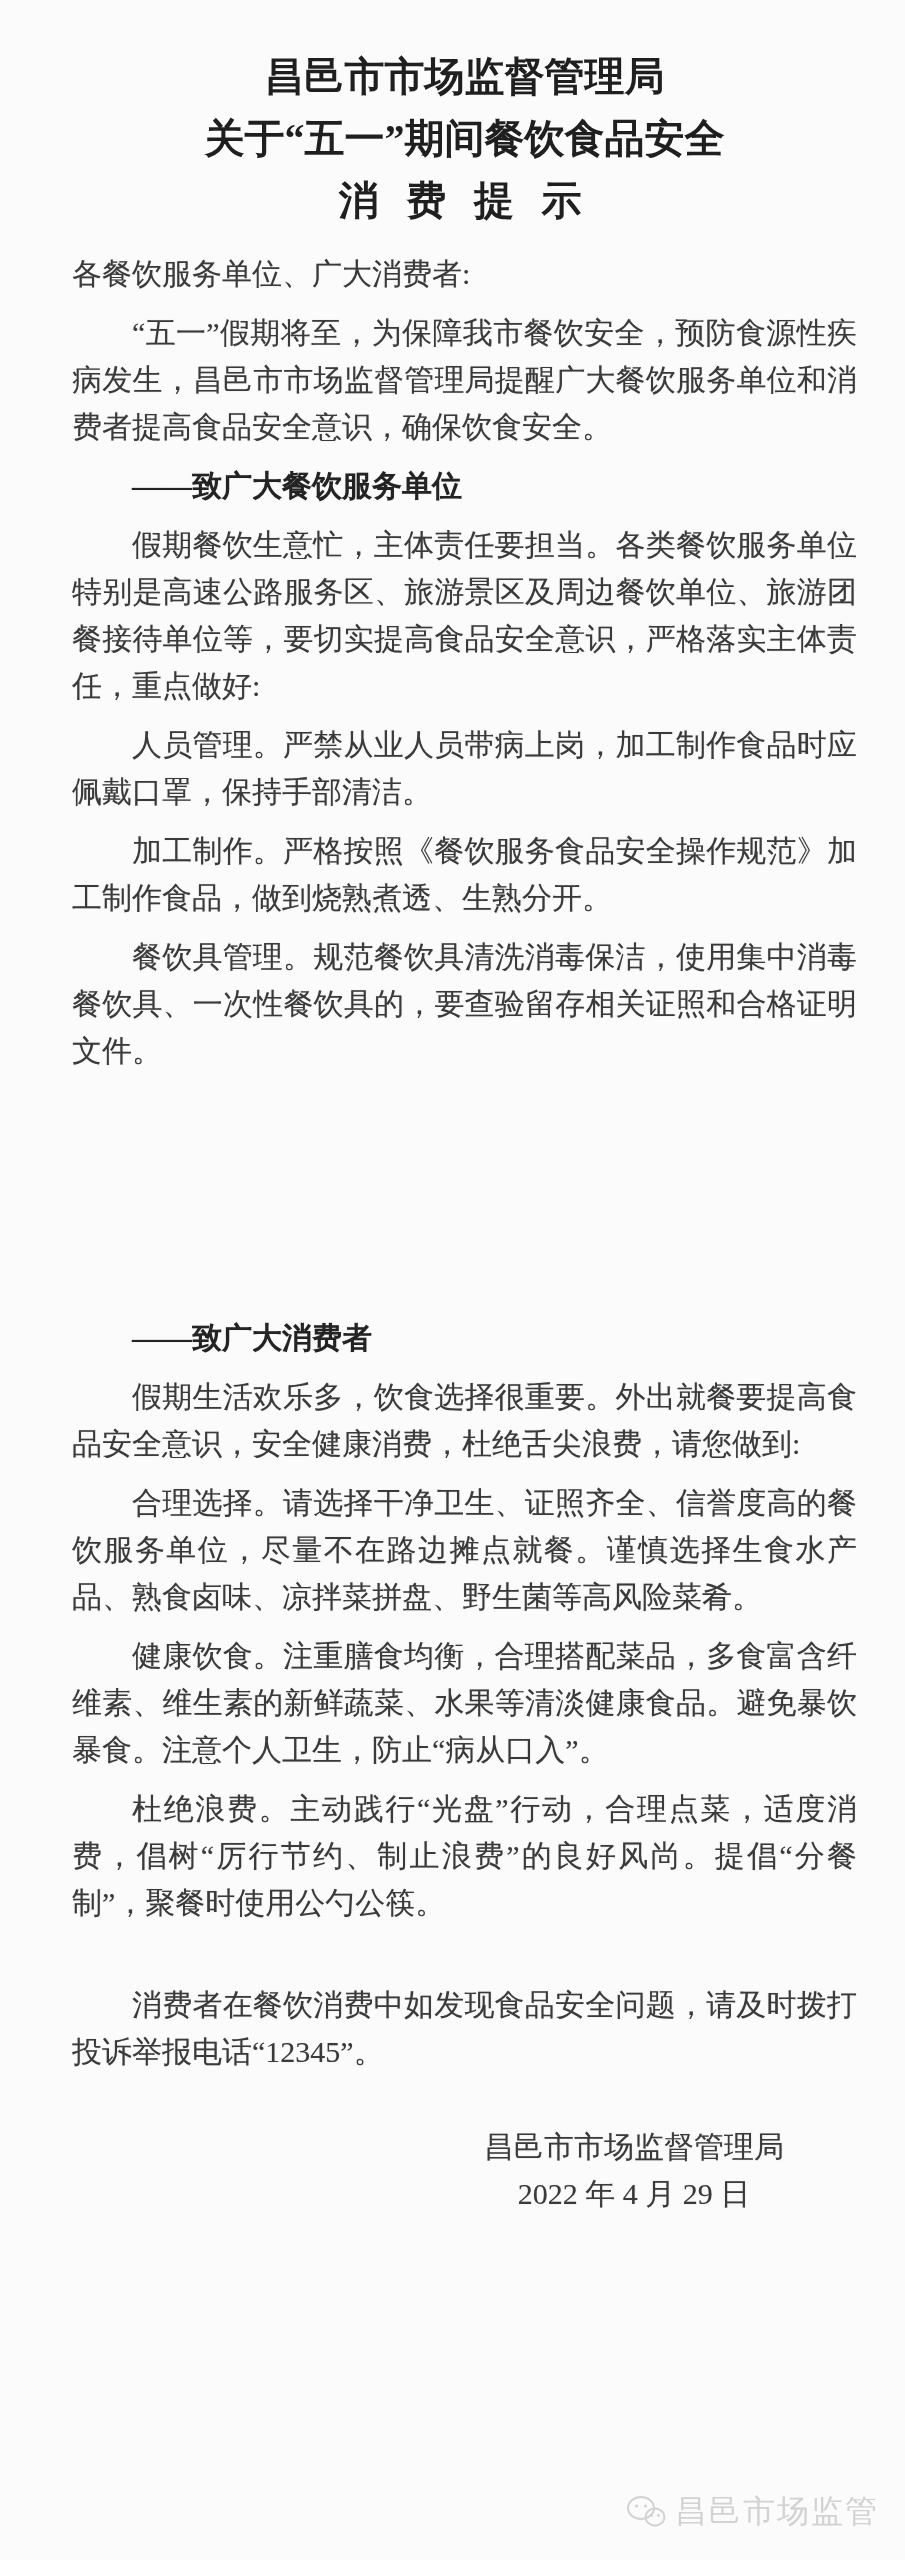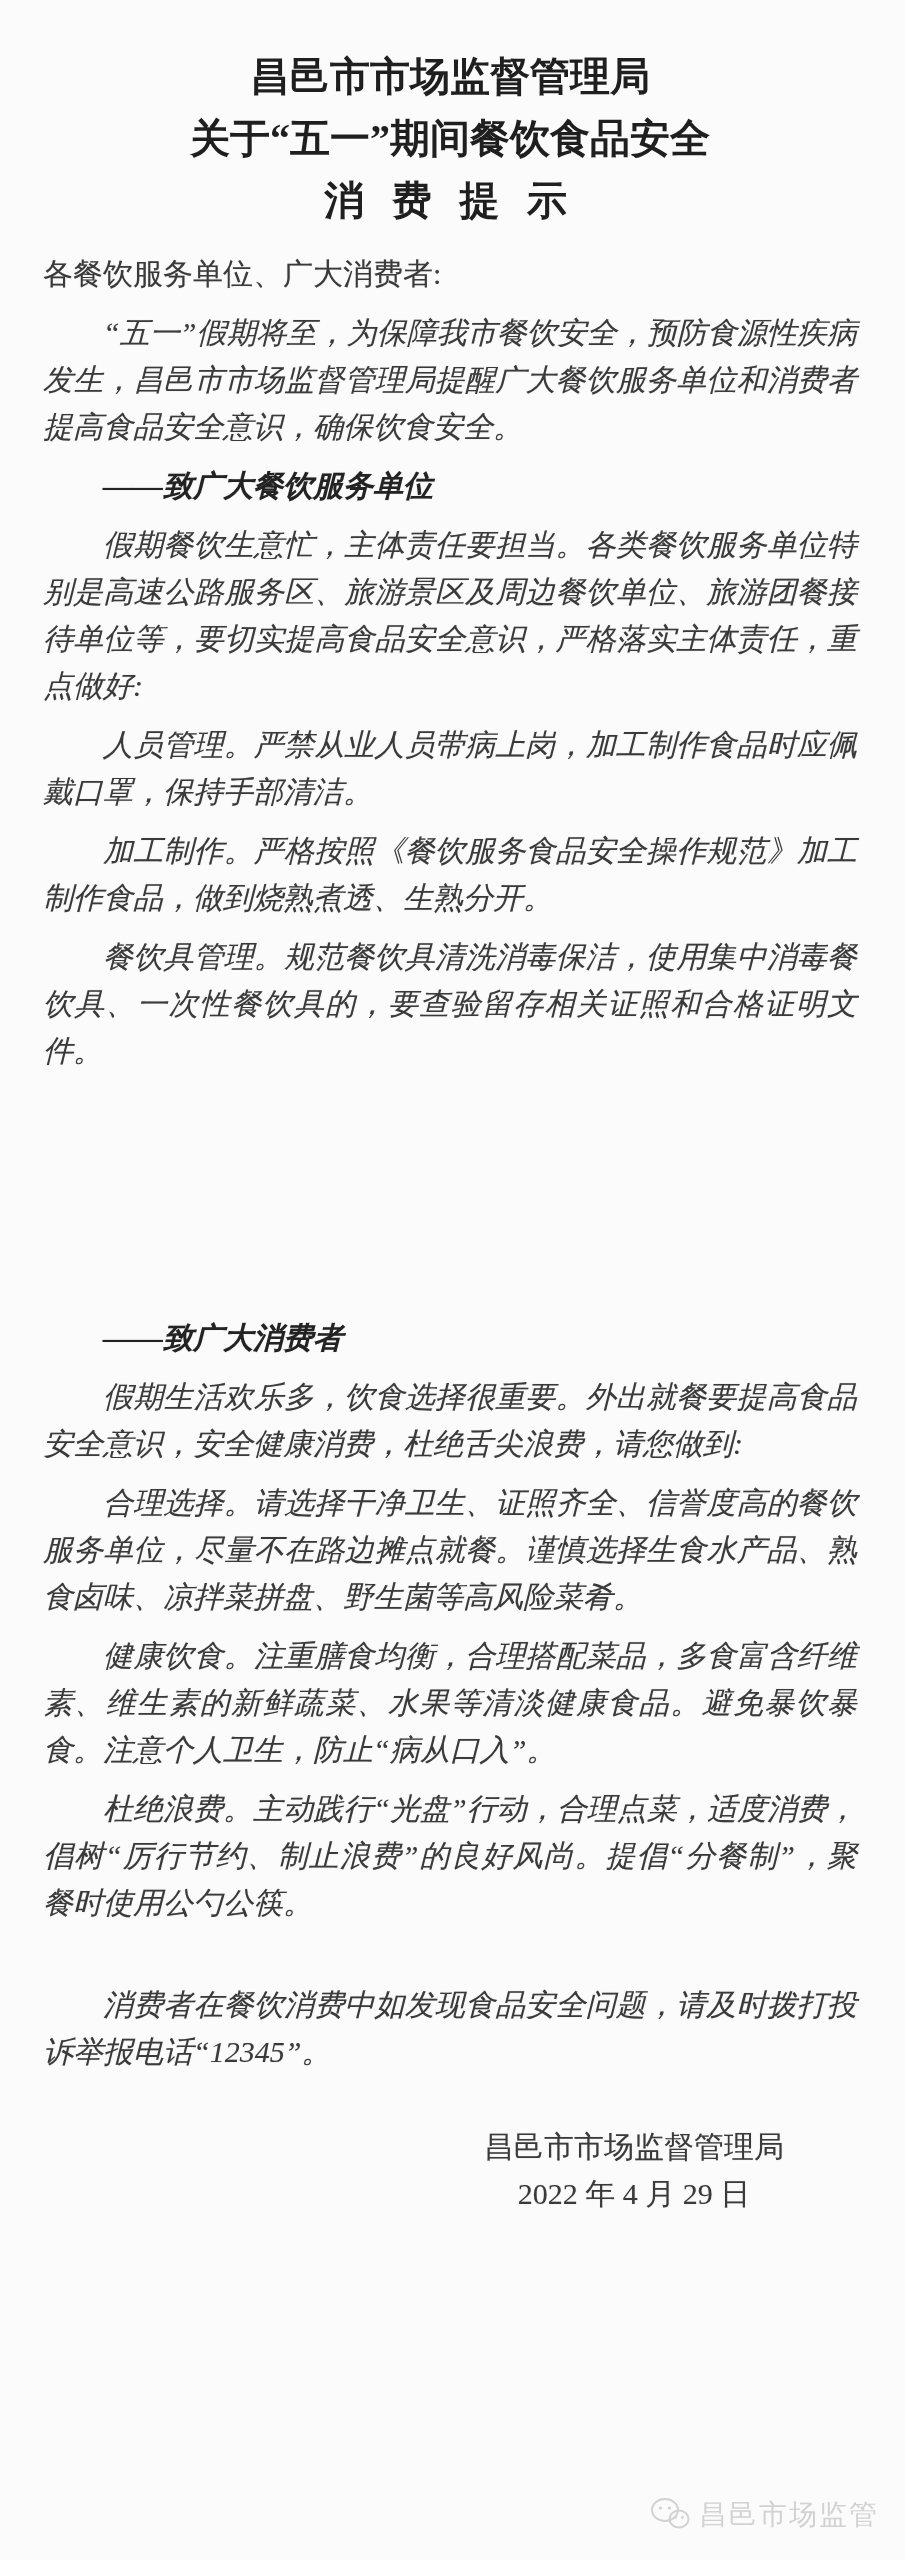--- a/index.html
+++ b/index.html
@@ -10,21 +10,21 @@
   .page {
     position: relative;
     width: 905px;
     height: 2560px;
     background: #fbfbfb;
     overflow: hidden;
     font-family: "Liberation Serif", "DejaVu Serif", serif;
     color: #3a3a3a;
   }
   .doc {
-    padding: 46px 36px 0 31px;
+    padding: 46px 36px 0 60px;
   }
   .title {
     margin: 0 0 18px 0;
     text-align: center;
     font-size: 40px;
     line-height: 62px;
     font-weight: 700;
     color: #1f1f1f;
   }
   .title .t-line {
@@ -33,42 +33,43 @@
   .title .t-spaced {
     letter-spacing: 0.22em;
   }
   .body p {
     margin: 12px;
     font-size: 30px;
     line-height: 47px;
     text-align: justify;
     text-shadow: 0 0 1px rgba(80,80,80,0.35);
   }
-  .indent { text-indent: 2em; font-style: italic; }
+  .indent { text-indent: 2em; }
   .bold   { font-weight: 700; color: #232323; }
   .gap-xl { margin-top: 240px !important; }
   .gap-md { margin-top: 55px !important; }
   .signature {
     margin: 48px 85px 0 auto;
     width: -moz-fit-content;
     width: fit-content;
     text-align: center;
     font-size: 30px;
     line-height: 47px;
     text-shadow: 0 0 1px rgba(80,80,80,0.35);
   }
   .watermark {
     position: absolute;
     right: 26px;
     bottom: 26px;
     display: flex;
+    align-items: center;
     gap: 8px;
     color: #d2d2d2;
     font-family: "Liberation Sans", "DejaVu Sans", sans-serif;
-    font-size: 28px;
+    font-size: 32px;
     letter-spacing: 2px;
     user-select: none;
   }
   .watermark svg { display: block; }
 </style>
 </head>
 <body>
 
 <div class="page">
   <div class="doc">

